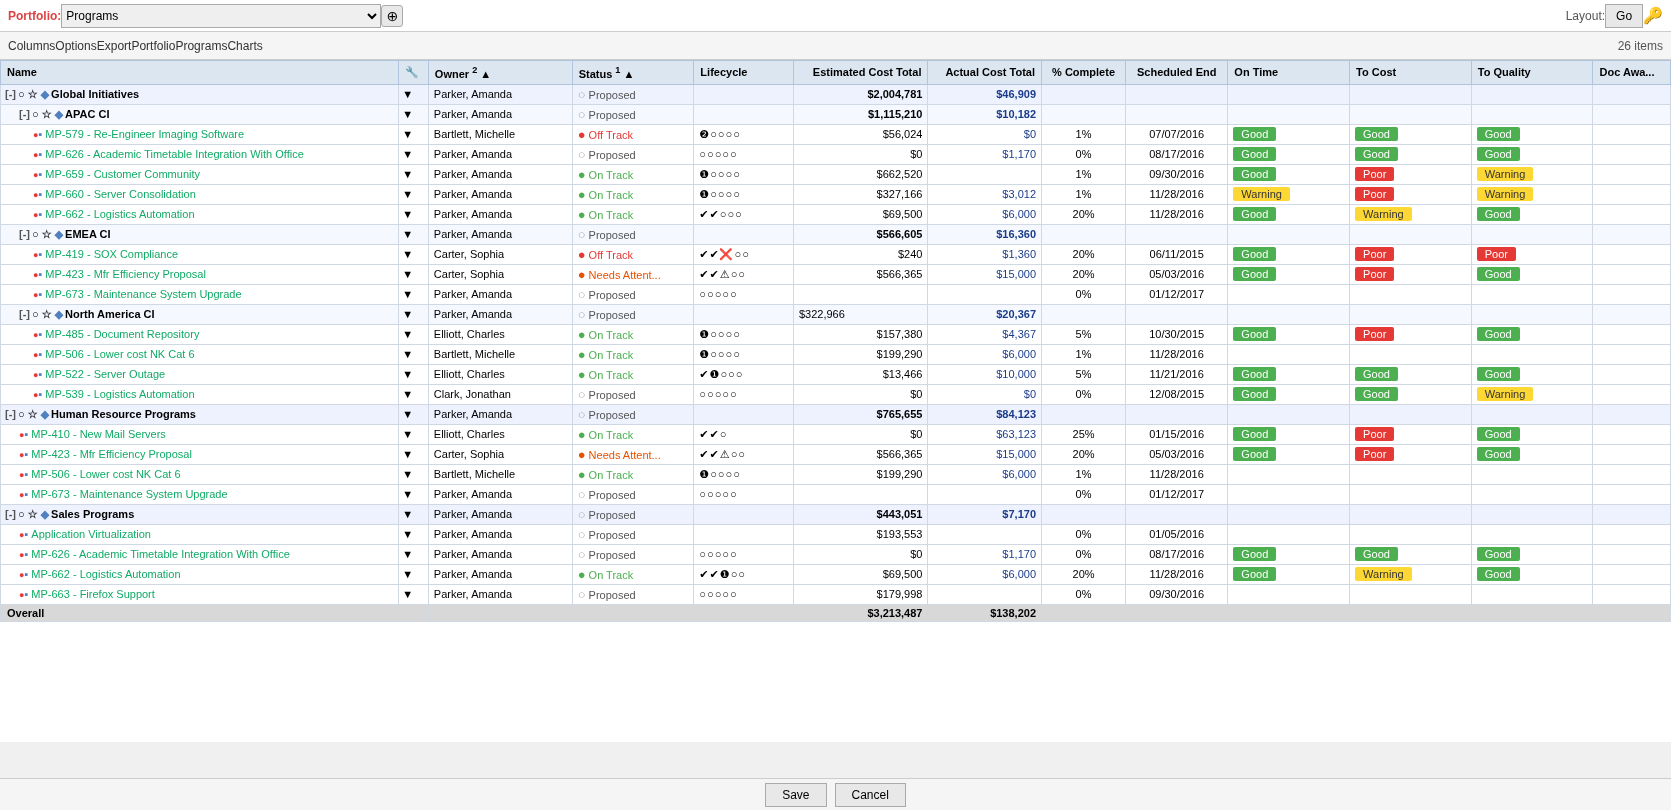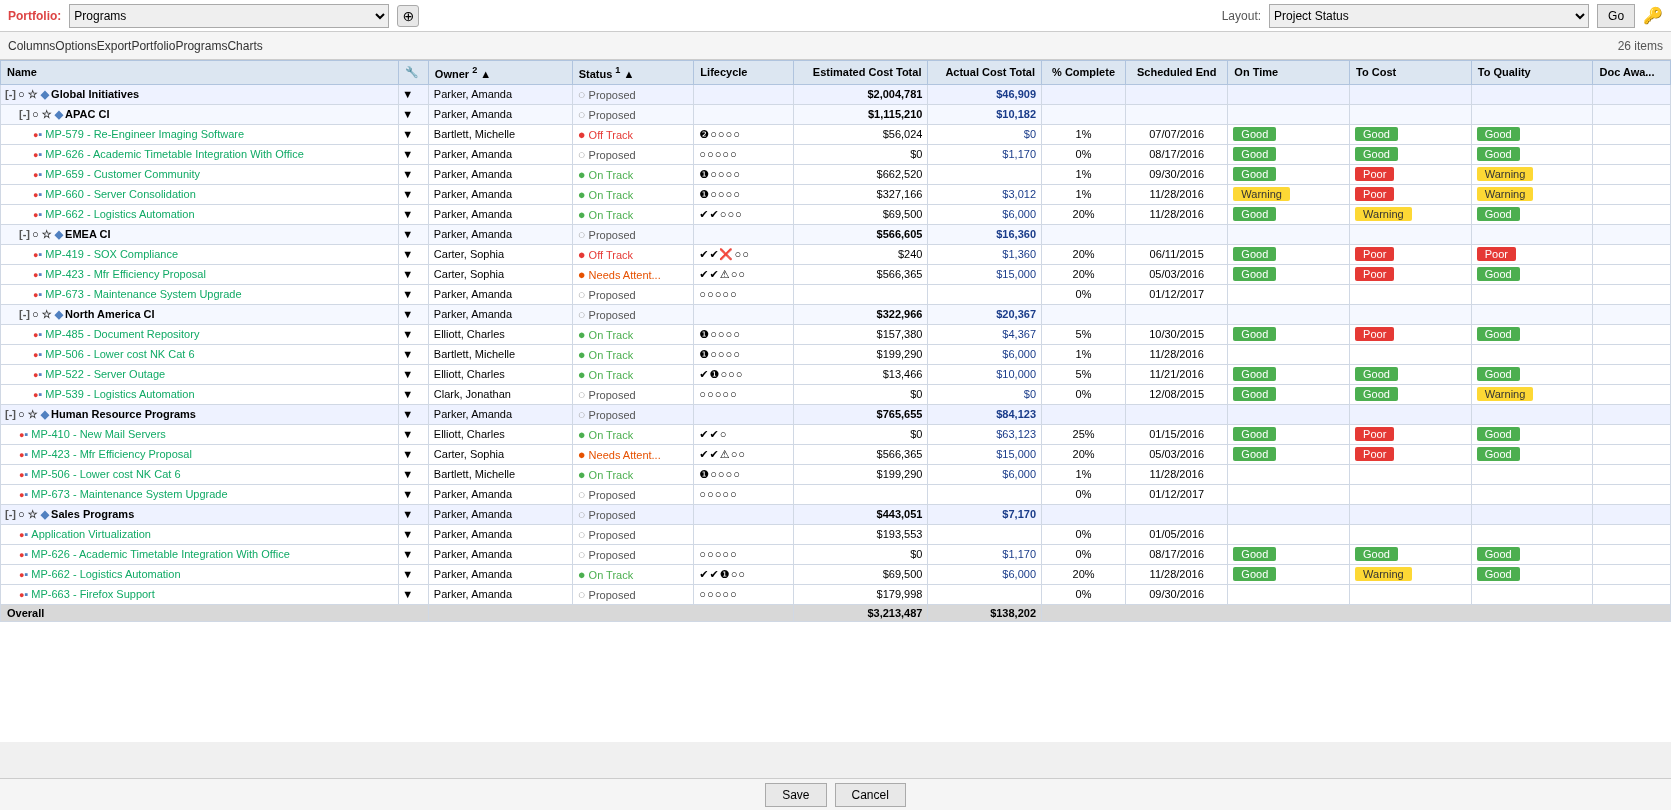--- a/index.html
+++ b/index.html
@@ -1,21 +1,21 @@
 <!DOCTYPE html>
 <html><head>
   <meta charset="utf-8">
   <style>
     * { box-sizing: border-box; margin: 0; padding: 0; }
     body { font-family: Arial, sans-serif; font-size: 12px; background: #f0f0f0; overflow: hidden; }
 
     
     .top-bar {
       display: flex; align-items: center; background: #fff; border-bottom: 1px solid #ccc;
-      padding: 4px 8px; gap: 8px; height: 32px;
+      padding: 4px 8px; height: 32px;
     }
     .portfolio-label { color: #d44; font-weight: bold; font-size: 12px; }
     .portfolio-select { flex: 0 0 320px; height: 24px; font-size: 12px; border: 1px solid #aaa; }
     .add-btn { width: 22px; height: 22px; background: #e8e8e8; border: 1px solid #aaa; border-radius: 3px; cursor: pointer; font-size: 14px; display: flex; align-items: center; justify-content: center; }
     .layout-label { margin-left: auto; color: #555; font-size: 12px; }
     .layout-select { flex: 0 0 320px; height: 24px; font-size: 12px; border: 1px solid #aaa; }
     .go-btn { height: 24px; padding: 0 10px; background: #e8e8e8; border: 1px solid #aaa; cursor: pointer; font-size: 12px; }
     .key-icon { font-size: 16px; color: #888; cursor: pointer; }
 
     
@@ -67,23 +67,20 @@
 </head>
 <body>
 
 <div class="top-bar">
   <span class="portfolio-label">Portfolio:</span>
   <select class="portfolio-select">
     <option>Programs</option>
   </select>
   <button class="add-btn" title="Add">⊕</button>
   <span class="layout-label">Layout:</span>
-  <select class="layout-select">
-    <option>Project Status</option>
-  </select>
   <button class="go-btn">Go</button>
   <span class="key-icon">🔑</span>
 </div>
 
 <div class="menu-bar">
   <span class="menu-item">Columns</span>
   <span class="menu-item">Options</span>
   <span class="menu-item">Export</span>
   <span class="menu-item">Portfolio</span>
   <span class="menu-item">Programs</span>
@@ -299,21 +296,21 @@
     <td style="min-width:70px;"></td>
   </tr>
         <tr style="background: rgb(245, 248, 255);">
     <td style="padding-left:18px; min-width:360px; font-weight:bold;">
       <span class="expand-icon">[-]</span><span style="margin-right:2px;">○ <span style="color:#333;">☆</span> <span style="color:#5080c0;">◆</span></span><span style="cursor:pointer;color:#000;">North America CI</span>
     </td>
     <td style="padding:1px 3px;">▼</td>
     <td style="min-width:130px;">Parker, Amanda</td>
     <td style="min-width:110px;"><span style="color:#aaa;font-size:13px;">○</span> <span style="color:#555;">Proposed</span></td>
     <td style="min-width:90px;font-size:11px;letter-spacing:1px;"></td>
-    <td style="min-width:100px;text-align:right;font-weight:bold;">$322,966</td>
+    <td style="min-width:100px;font-weight:normal;">$322,966</td>
     <td style="min-width:100px;text-align:right;color:#1a3c8a;font-weight:bold;">$20,367</td>
     <td style="min-width:75px;text-align:center;"></td>
     <td style="min-width:90px;text-align:center;"></td>
     <td style="min-width:110px;"></td>
     <td style="min-width:110px;"></td>
     <td style="min-width:110px;"></td>
     <td style="min-width:70px;"></td>
   </tr>
         <tr style="background: rgb(255, 255, 255); padding-left: 48px;">
     <td style="padding-left:32px; min-width:360px; font-weight:normal;">

